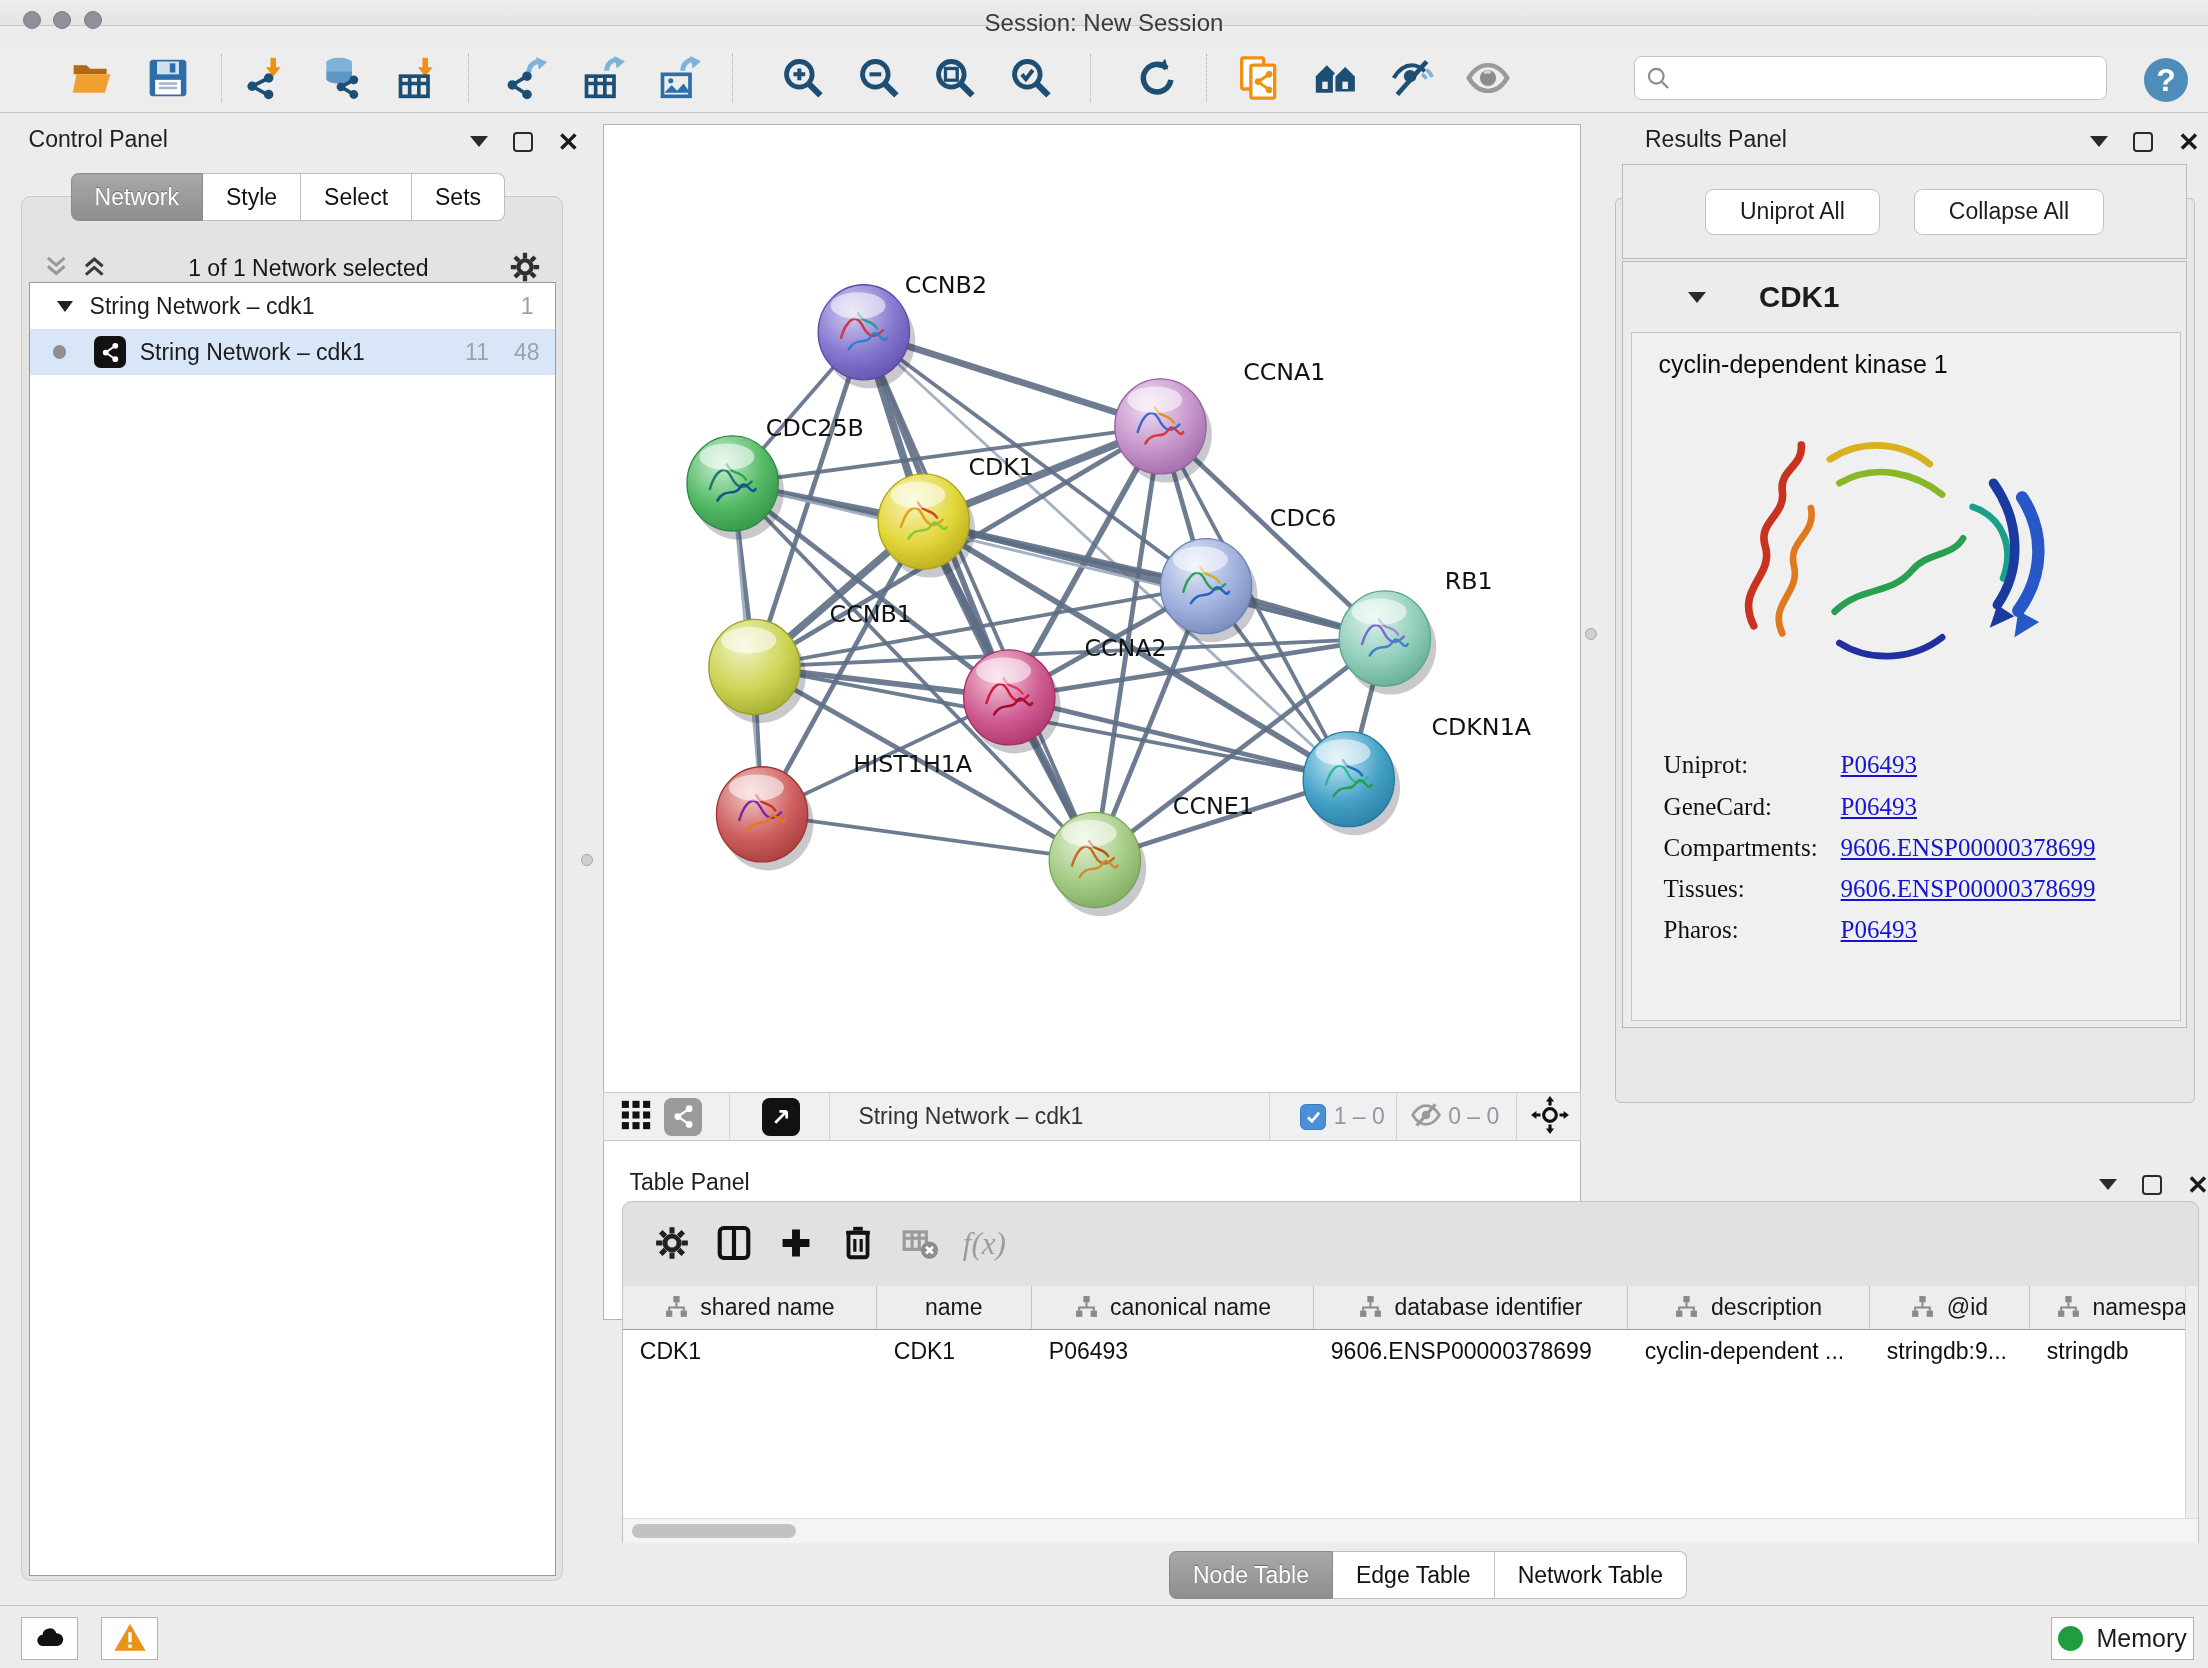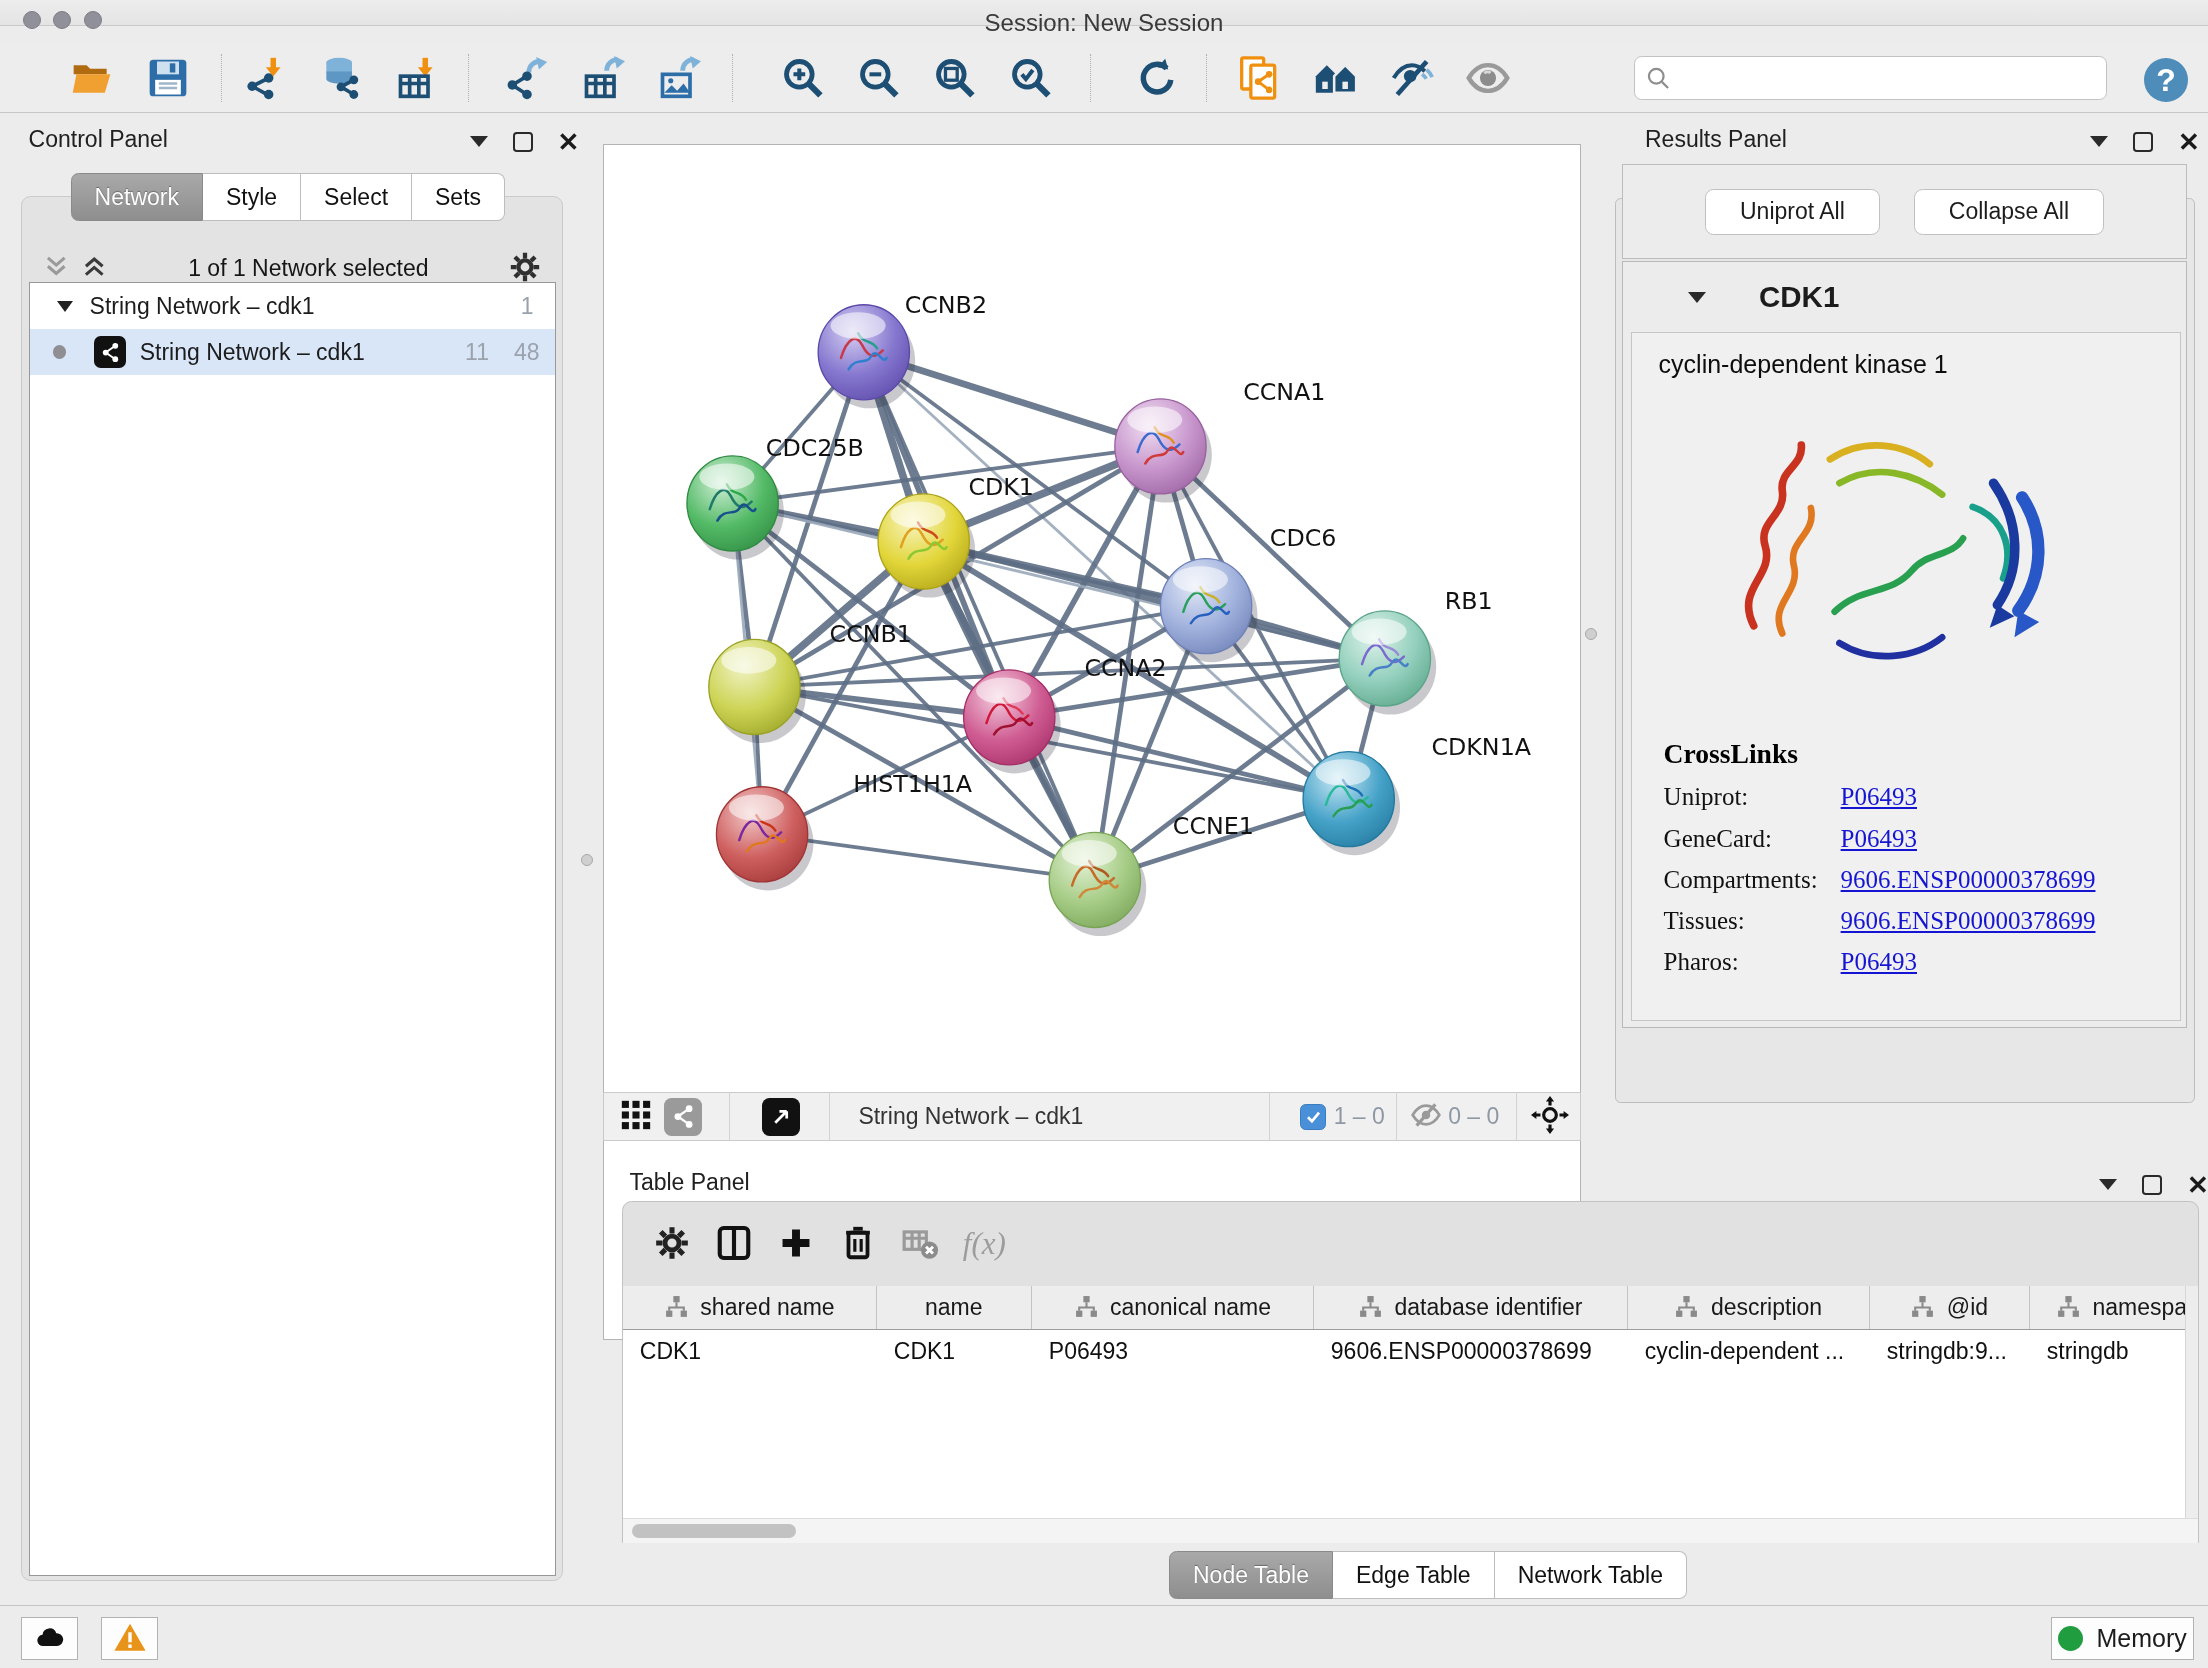--- a/index.html
+++ b/index.html
@@ -46,21 +46,21 @@
   #cp-treebar { left:21px; top:124px; width:527px; height:44px; display:flex; align-items:center; }
   #cp-status { font-size:23px; color:#161616; }
   #cp-list { left:21px; top:160px; width:527px; height:1294px; background:#fff; border:1px solid #989898; }
   .tree-row { height:46px; display:flex; align-items:center; font-size:23px; }
   .tree-row .cnt { color:#9aa2ac; }
   .tree-row.sel { background:#d9e6f8; }
   .share-badge { width:32px; height:32px; background:#111; border-radius:6.7px; display:flex; align-items:center; justify-content:center; }
   .share-badge svg { width:23px; height:23px; }
 
   
-  #net-canvas { left:603px; top:124px; width:978px; height:1196px; background:#fff; border:1px solid #b3b3b3;margin-top:20px; }
+  #net-canvas { left:603px; top:124px; width:978px; height:1196px; background:#fff; border:1px solid #b3b3b3; }
   #net-toolbar { left:603px; top:1092px; width:978px; height:49px; background:#f0f0f0;
     border:1px solid #cacaca; display:flex; align-items:center; }
   .nt-sep { width:0; height:49px; border-left:1px solid #d2d2d2; }
   #net-name { font-size:23px; color:#333; }
   .gray-num { font-size:23px; color:#8e98a4; }
   .blue-check { width:26px; height:26px; background:#4a90d9; border:1px solid #3a7ec2; border-radius:5.7px;
     display:flex; align-items:center; justify-content:center; }
   .splitter-dot { width:12.4px; height:12.4px; border-radius:50%; background:#cfcfcf; border:1px solid #a8a8a8; }
 
   
@@ -649,21 +649,20 @@
           <path d="M155,235 C182,208 214,218 236,192 C252,172 278,178 290,158" stroke="#28a050" stroke-width="7"></path>
           <path d="M300,125 C332,136 344,168 332,200" stroke="#18a08a" stroke-width="7"></path>
           <path d="M352,115 C375,150 376,196 348,234" stroke="#2858c8" stroke-width="13"></path>
           <path d="M322,100 C350,140 352,190 326,228" stroke="#1a3aa0" stroke-width="10"></path>
           <path d="M160,268 C195,290 240,284 268,262" stroke="#2030a0" stroke-width="7"></path>
         </g>
         <path d="M348,234 L370,246 L344,262 Z" fill="#2858c8"></path>
         <path d="M326,228 L344,240 L318,252 Z" fill="#1a3aa0"></path>
       </svg>
       <div id="xl" class="abs" style="left:32px; top:405px; width:495px">
-        <div id="xl-title">CrossLinks</div>
         <div id="xl-rows">
             <div class="xl-row">
               <span class="xl-label">Uniprot:</span>
               <a class="xl-link" href="#">P06493</a>
             </div>
             <div class="xl-row">
               <span class="xl-label">GeneCard:</span>
               <a class="xl-link" href="#">P06493</a>
             </div>
             <div class="xl-row">

